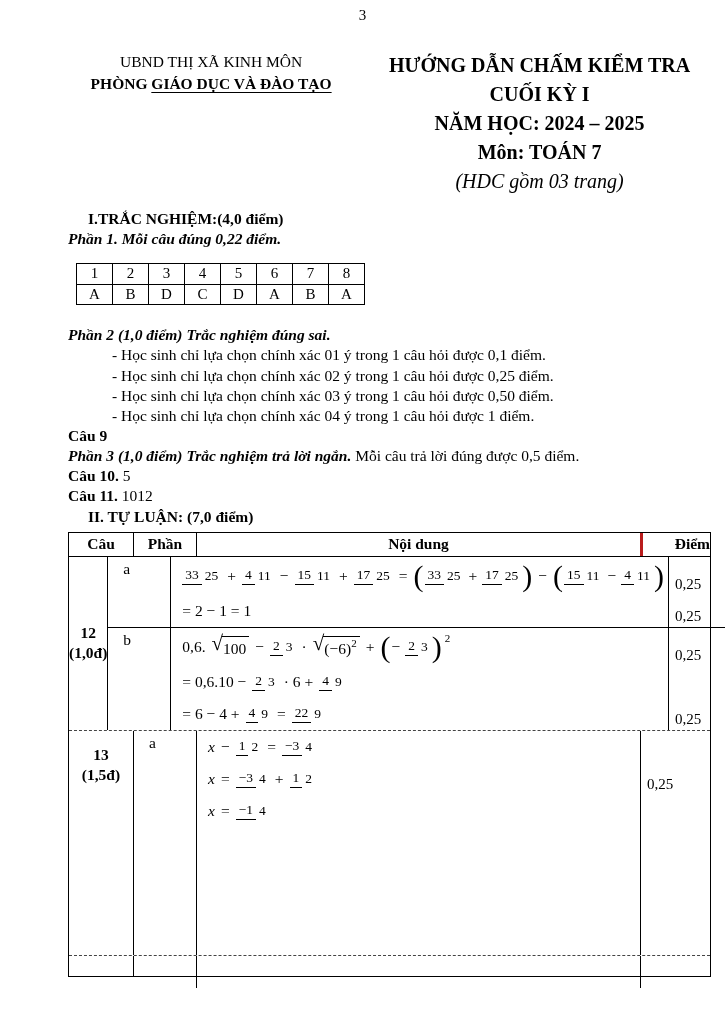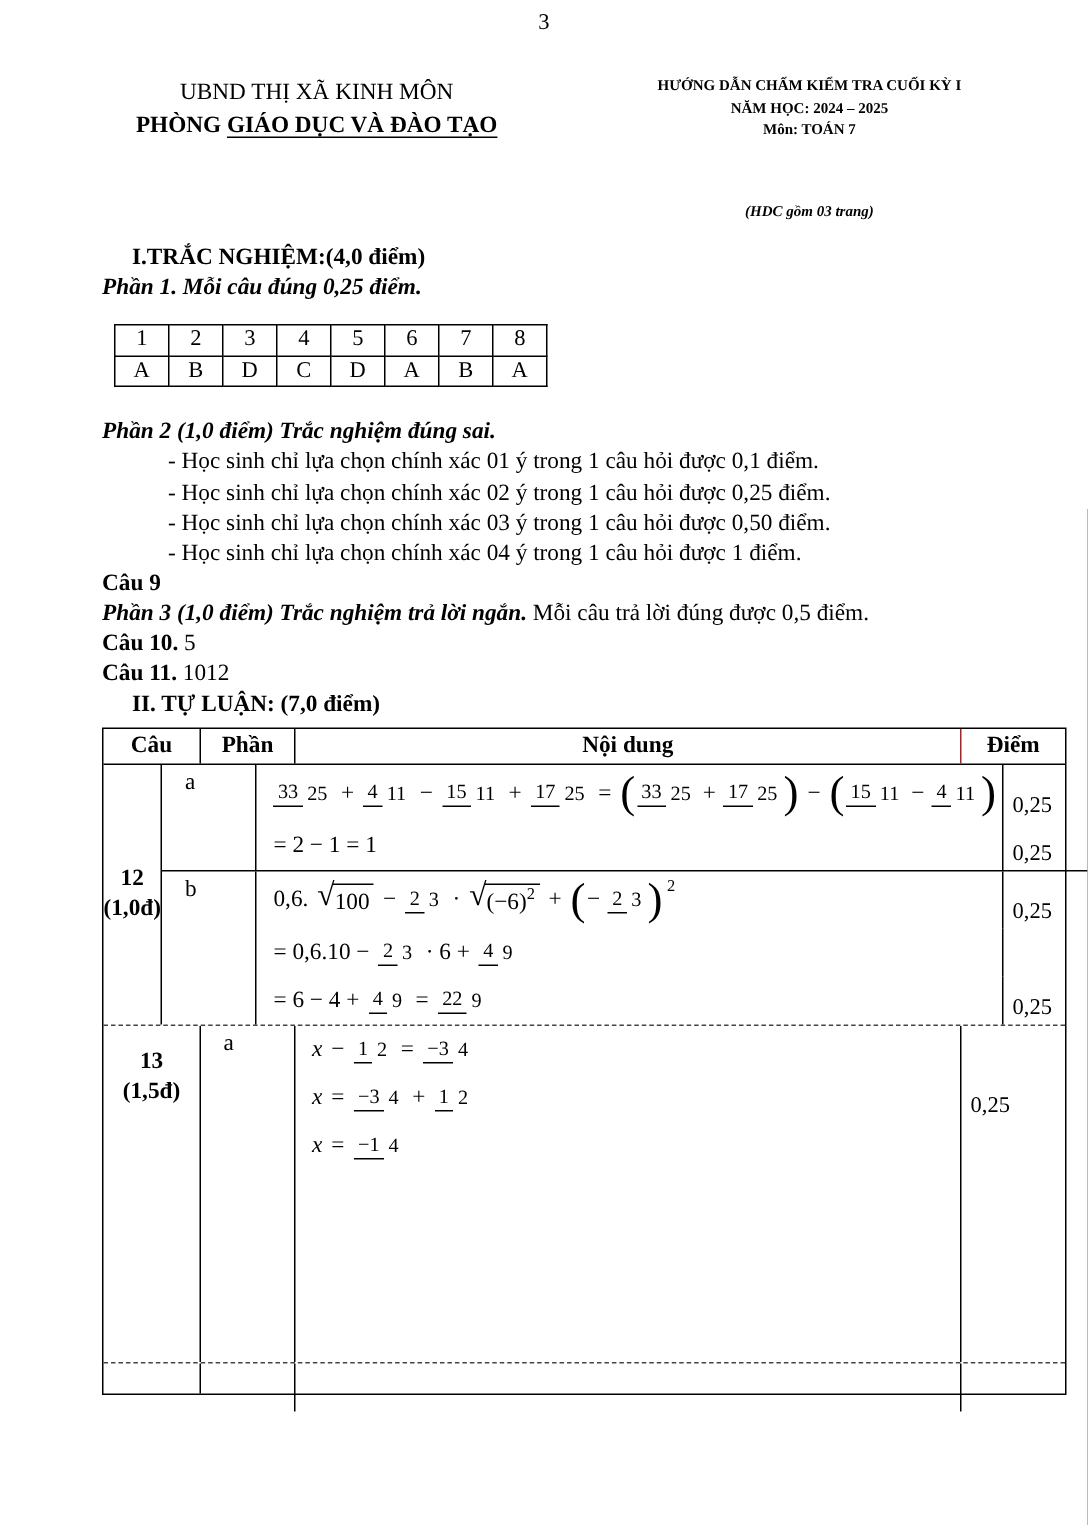--- a/index.html
+++ b/index.html
@@ -4,40 +4,40 @@
 <style>
   * { box-sizing: border-box; margin: 0; padding: 0; }
   html,body { background: #888; }
   .page {
     width: 725px; height: 1024px; margin: 0 auto; background: #fff;
     font-family: "Liberation Serif", serif; color: #000; overflow: hidden; position: relative;
   }
   .page-number { text-align: center; padding-top: 7px; font-size: 15px; }
   .header { display: flex; margin: 27px 8px 0 60px; }
   .header-left { width: 46%; text-align: center; font-size: 15.5px; line-height: 1.45; }
-  .header-right { width: 54%; text-align: center; font-size: 10px; line-height: 1.45; font-weight: bold; }
+  .header-right { width: 54%; text-align: center; font-size: 20px; line-height: 1.45; font-weight: bold; }
   .bold { font-weight: bold; }
   .u { text-decoration: underline; text-underline-offset: 3px; }
-  .note-italic { font-style: italic; font-weight: bold; margin-top: 40px; }
+  .note-italic { font-style: italic; font-weight: normal; }
   .content { margin: 13px 14px 0 68px; font-size: 15.5px; line-height: 1.3; }
   .sec-title { font-weight: bold; margin-left: 20px; }
   .part-title { font-weight: bold; font-style: italic; }
   .ans-table { border-collapse: collapse; margin: 14px 0 20px 8px; }
   .ans-table td { border: 1px solid #000; width: 36px; height: 19px; text-align: center; font-size: 15px; padding: 0; }
   .rules div { margin-left: 44px; }
   .cau9-opts div { margin-left: 10px; }
 
   
   .main-table { border: 1px solid #000; width: 643px; margin-top: 5px; font-size: 15.5px; }
   .mt-header { display: flex; border-bottom: 1px solid #000; font-weight: bold; text-align: center; }
   .mt-h { padding: 1px 0 2px; }
   .w-cau { width: 65px; border-right: 1px solid #000; }
   .w-phan { width: 63px; border-right: 1px solid #000; }
   .w-noidung { flex: 1; }
-  .w-diem { width: 70px; border-left: 1px solid #b91c1c; }
+  .w-diem { width: 70px; border-left: 3px solid #b91c1c; text-align: right; }
 
   .qrow { display: flex; }
   .qrow + .qrow { border-top: 1px dashed #444; }
   .cau-cell { width: 65px; border-right: 1px solid #000; display: flex; flex-direction: column;
               align-items: center; justify-content: center; font-weight: bold; text-align: left; }
   .cau-cell.top { justify-content: flex-start; padding-top: 14px; }
   .parts { flex: 1; display: flex; flex-direction: column; }
   .part { display: flex; flex: 1; }
   .part-sep { border-top: 1px solid #000; }
   .phan-cell { width: 63px; border-right: 1px solid #000; padding: 2px 0 0 15px; }
@@ -77,21 +77,21 @@
     <div class="header-right">
       <div>HƯỚNG DẪN CHẤM KIỂM TRA CUỐI KỲ I</div>
       <div>NĂM HỌC: 2024 – 2025</div>
       <div>Môn:  TOÁN 7</div>
       <div class="note-italic">(HDC gồm 03 trang)</div>
     </div>
   </div>
 
   <div class="content">
     <div class="sec-title">I.TRẮC NGHIỆM:(4,0 điểm)</div>
-    <div class="part-title">Phần 1. Mỗi câu đúng 0,25 điểm.</div>
+    <div class="part-title">Phần 1. Mỗi câu đúng 0,22 điểm.</div>
 
     <table class="ans-table">
         <tbody id="ans-body">
           <tr>
             <td>1</td>
             <td>2</td>
             <td>3</td>
             <td>4</td>
             <td>5</td>
             <td>6</td>

